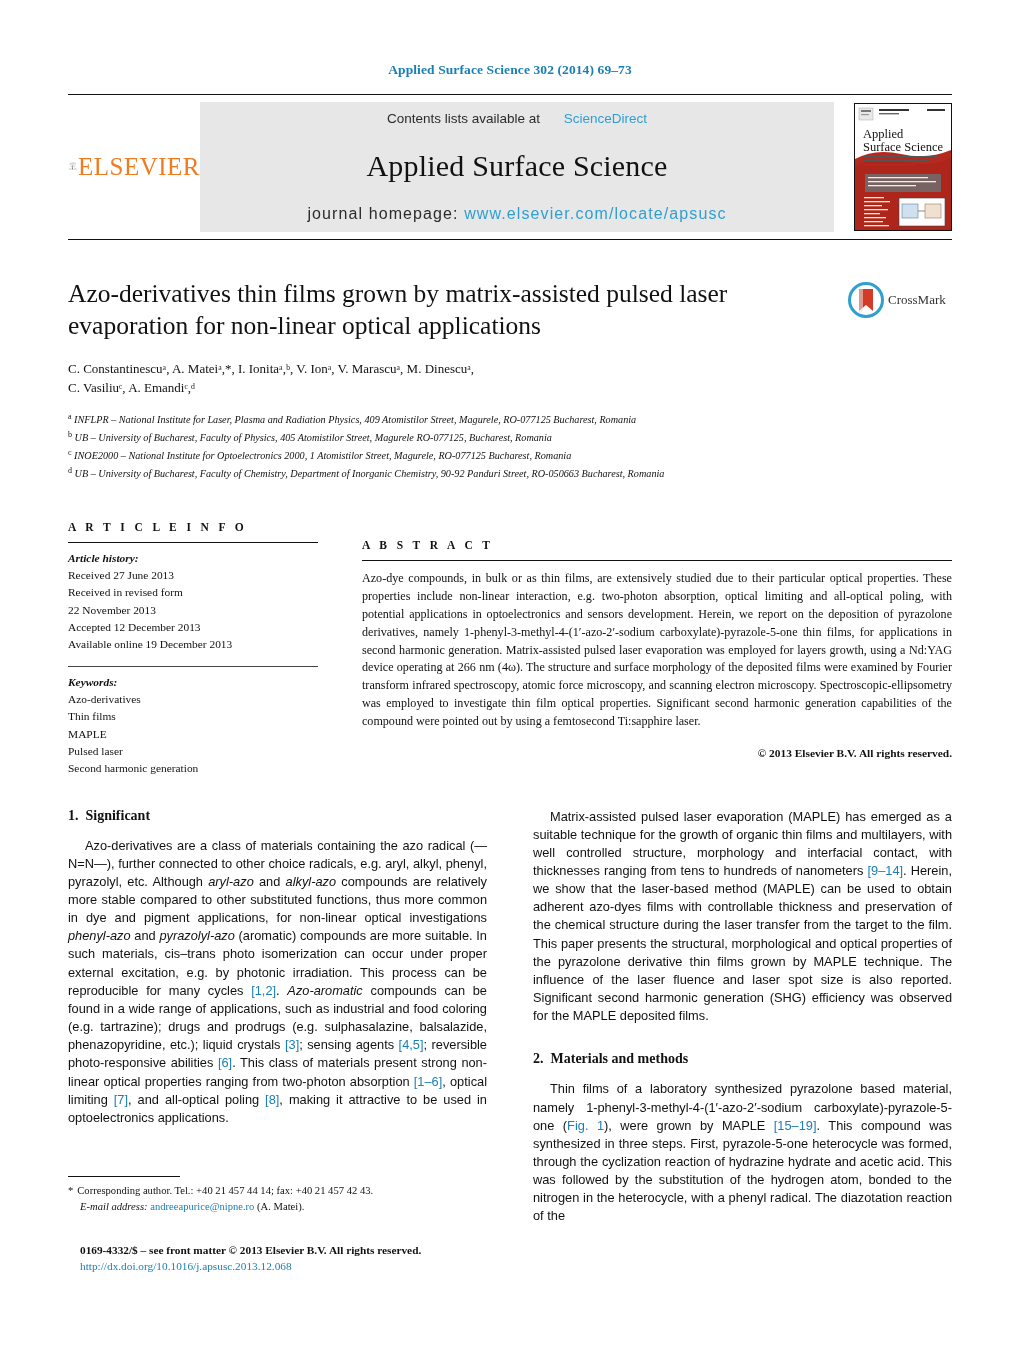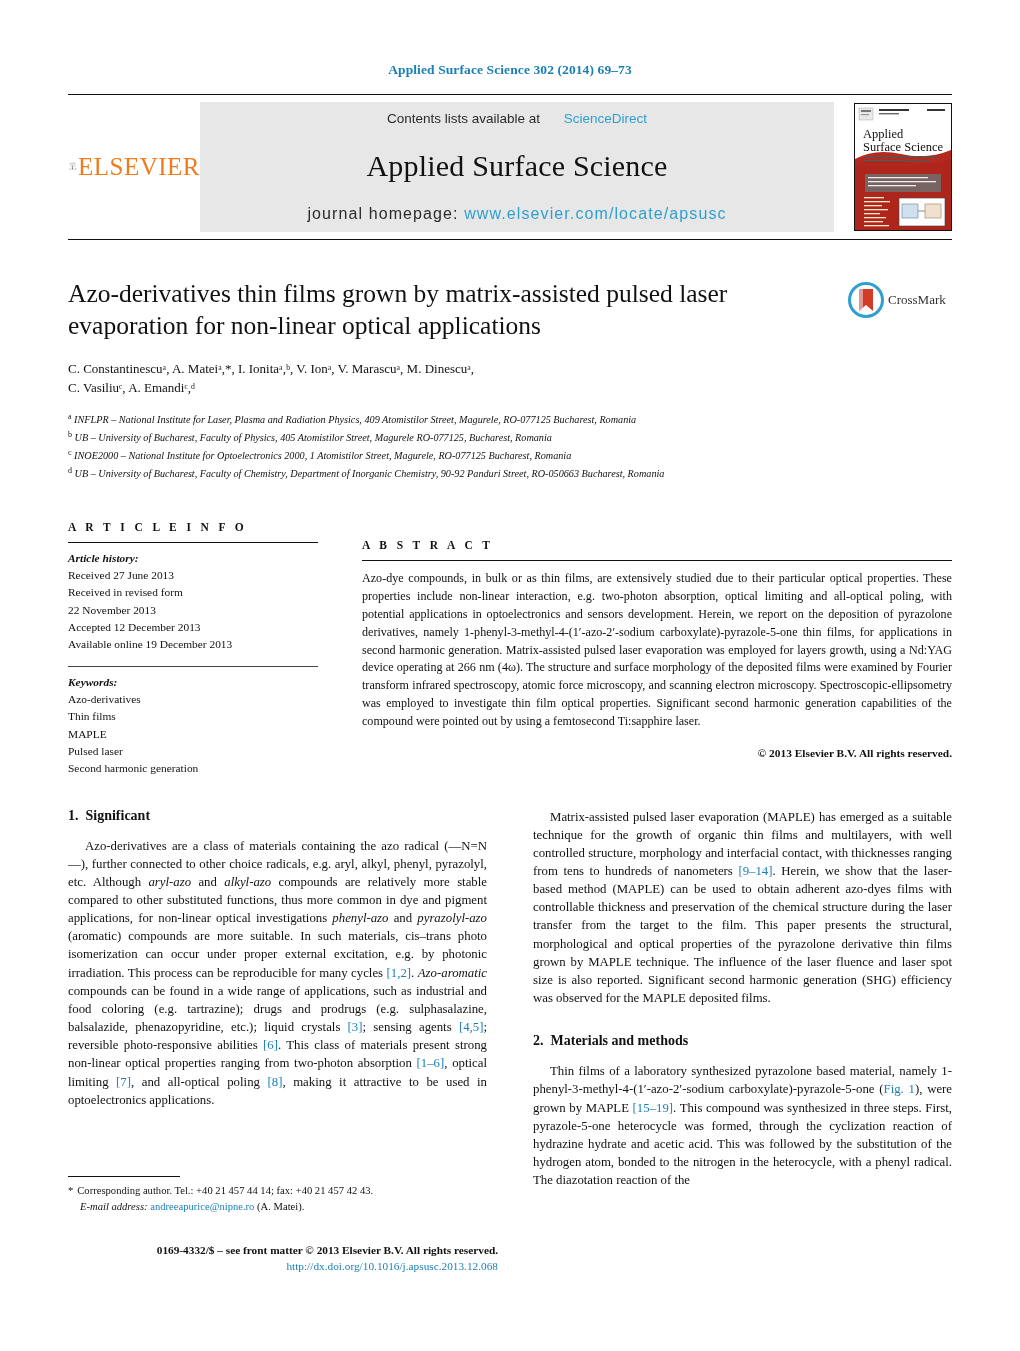--- a/index.html
+++ b/index.html
@@ -219,21 +219,21 @@
   .bcol { flex: 1 1 0; }
   h2.sect {
     font-family: "Liberation Serif", serif;
     font-weight: bold;
     font-size: 14px;
     margin: 0 0 13px 0;
     color: #111;
   }
   h2.sect .num { margin-right: 7px; }
   p.para {
-    font-family: Liberation Serif, serif;
+    font-family: Liberation Sans, sans-serif;
     font-size: 12.8px;
     line-height: 1.42;
     text-align: justify;
     margin: 0 0 8px 0;
     text-indent: 17px;
     color: #111;
   }
   .ref { color: #1a7fb5; }
   .sectgap { height: 18px; }
 
@@ -255,24 +255,23 @@
     line-height: 1.5;
     color: #111;
   }
   .fn-line .star { margin-right: 4px; }
   .fn-indent { padding-left: 12px; }
   .fn-line i { font-style: italic; }
   .email-link { color: #1a7fb5; }
 
   .issn-area {
     position: absolute;
-    left: 68px;
+    left: 80px;
     top: 1242px;
     width: 430px;
-    text-align: right;
   }
   .issn-line {
     font-family: "Liberation Serif", serif;
     font-size: 11.3px;
     font-weight: bold;
     color: #111;
     line-height: 1.45;
   }
   .doi-line {
     font-family: "Liberation Serif", serif;

